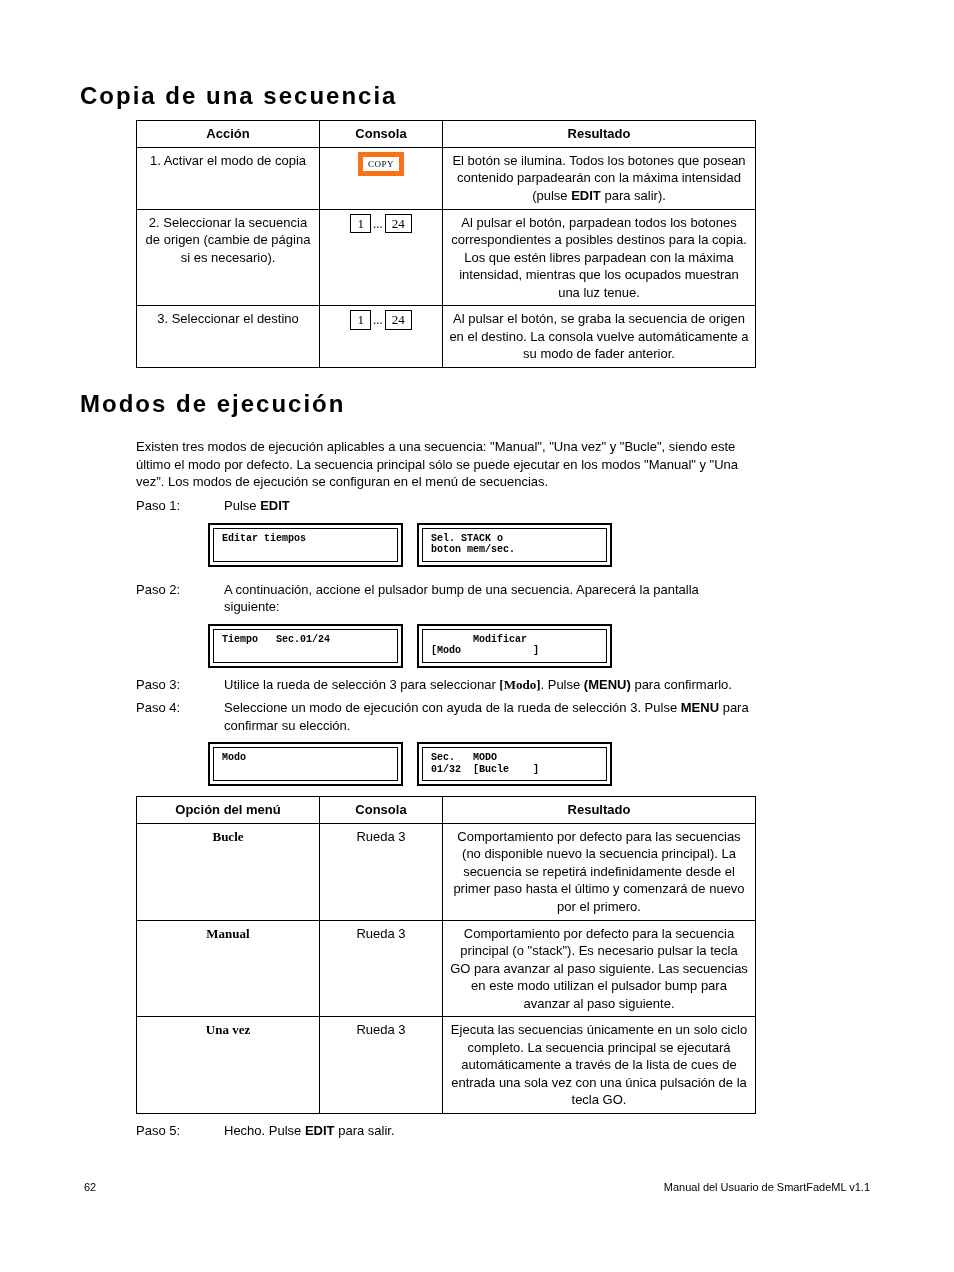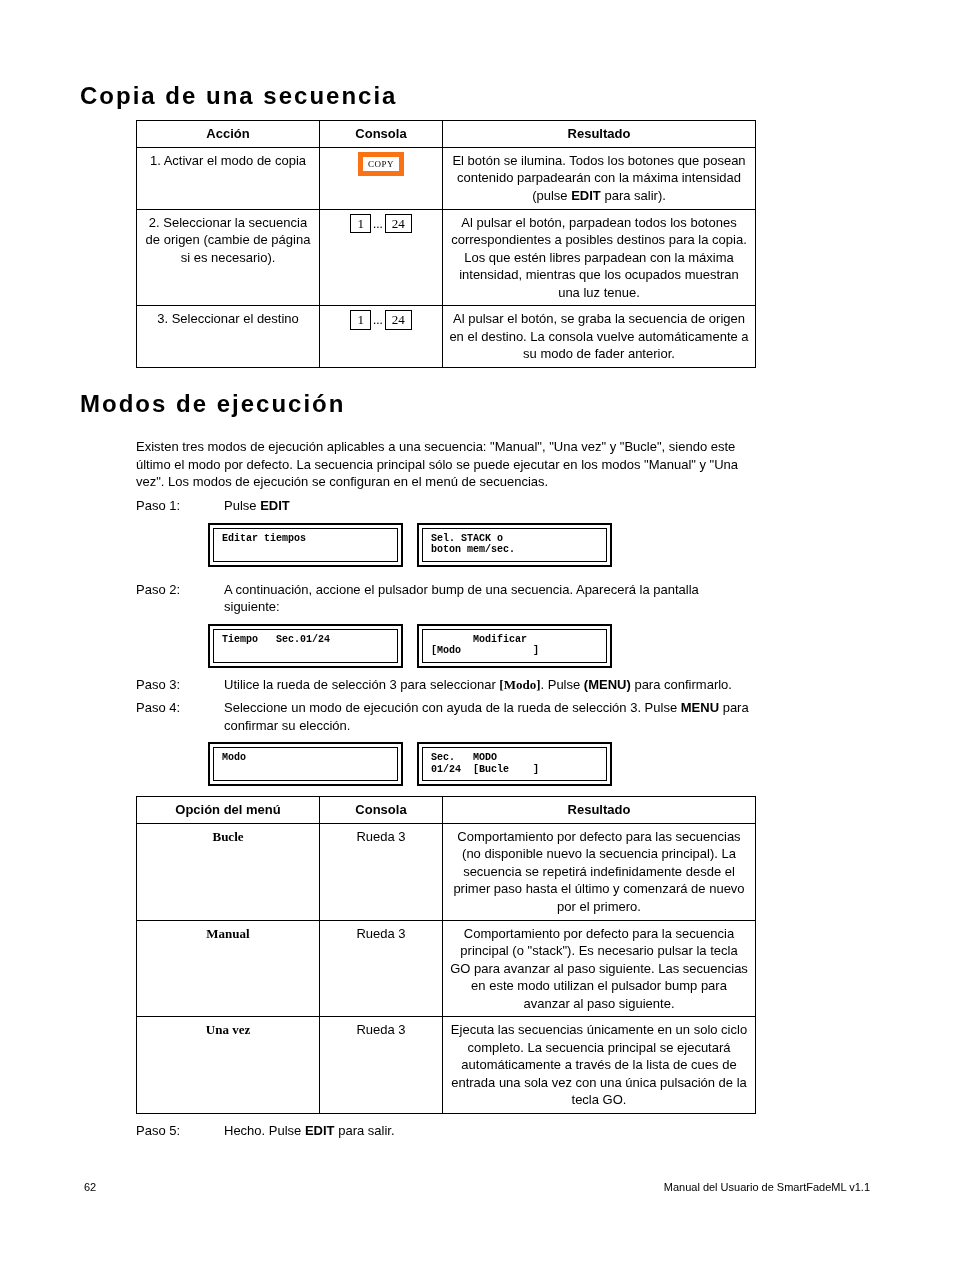--- a/index.html
+++ b/index.html
@@ -204,21 +204,21 @@
   </div>
 </div>
 
 <div class="lcd-row">
   <div class="lcd">
       <div class="lcd-inner">Modo
 </div>
     </div>
   <div class="lcd">
       <div class="lcd-inner">Sec.   MODO
-01/24  [Bucle    ]</div>
+01/32  [Bucle    ]</div>
     </div>
 </div>
 
 <table class="grid" style="margin-top:10px;">
   <tbody>
       <tr>
     <th class="col-accion">Opción del menú</th>
     <th class="col-consola">Consola</th>
     <th class="col-resultado">Resultado</th>
   </tr>

